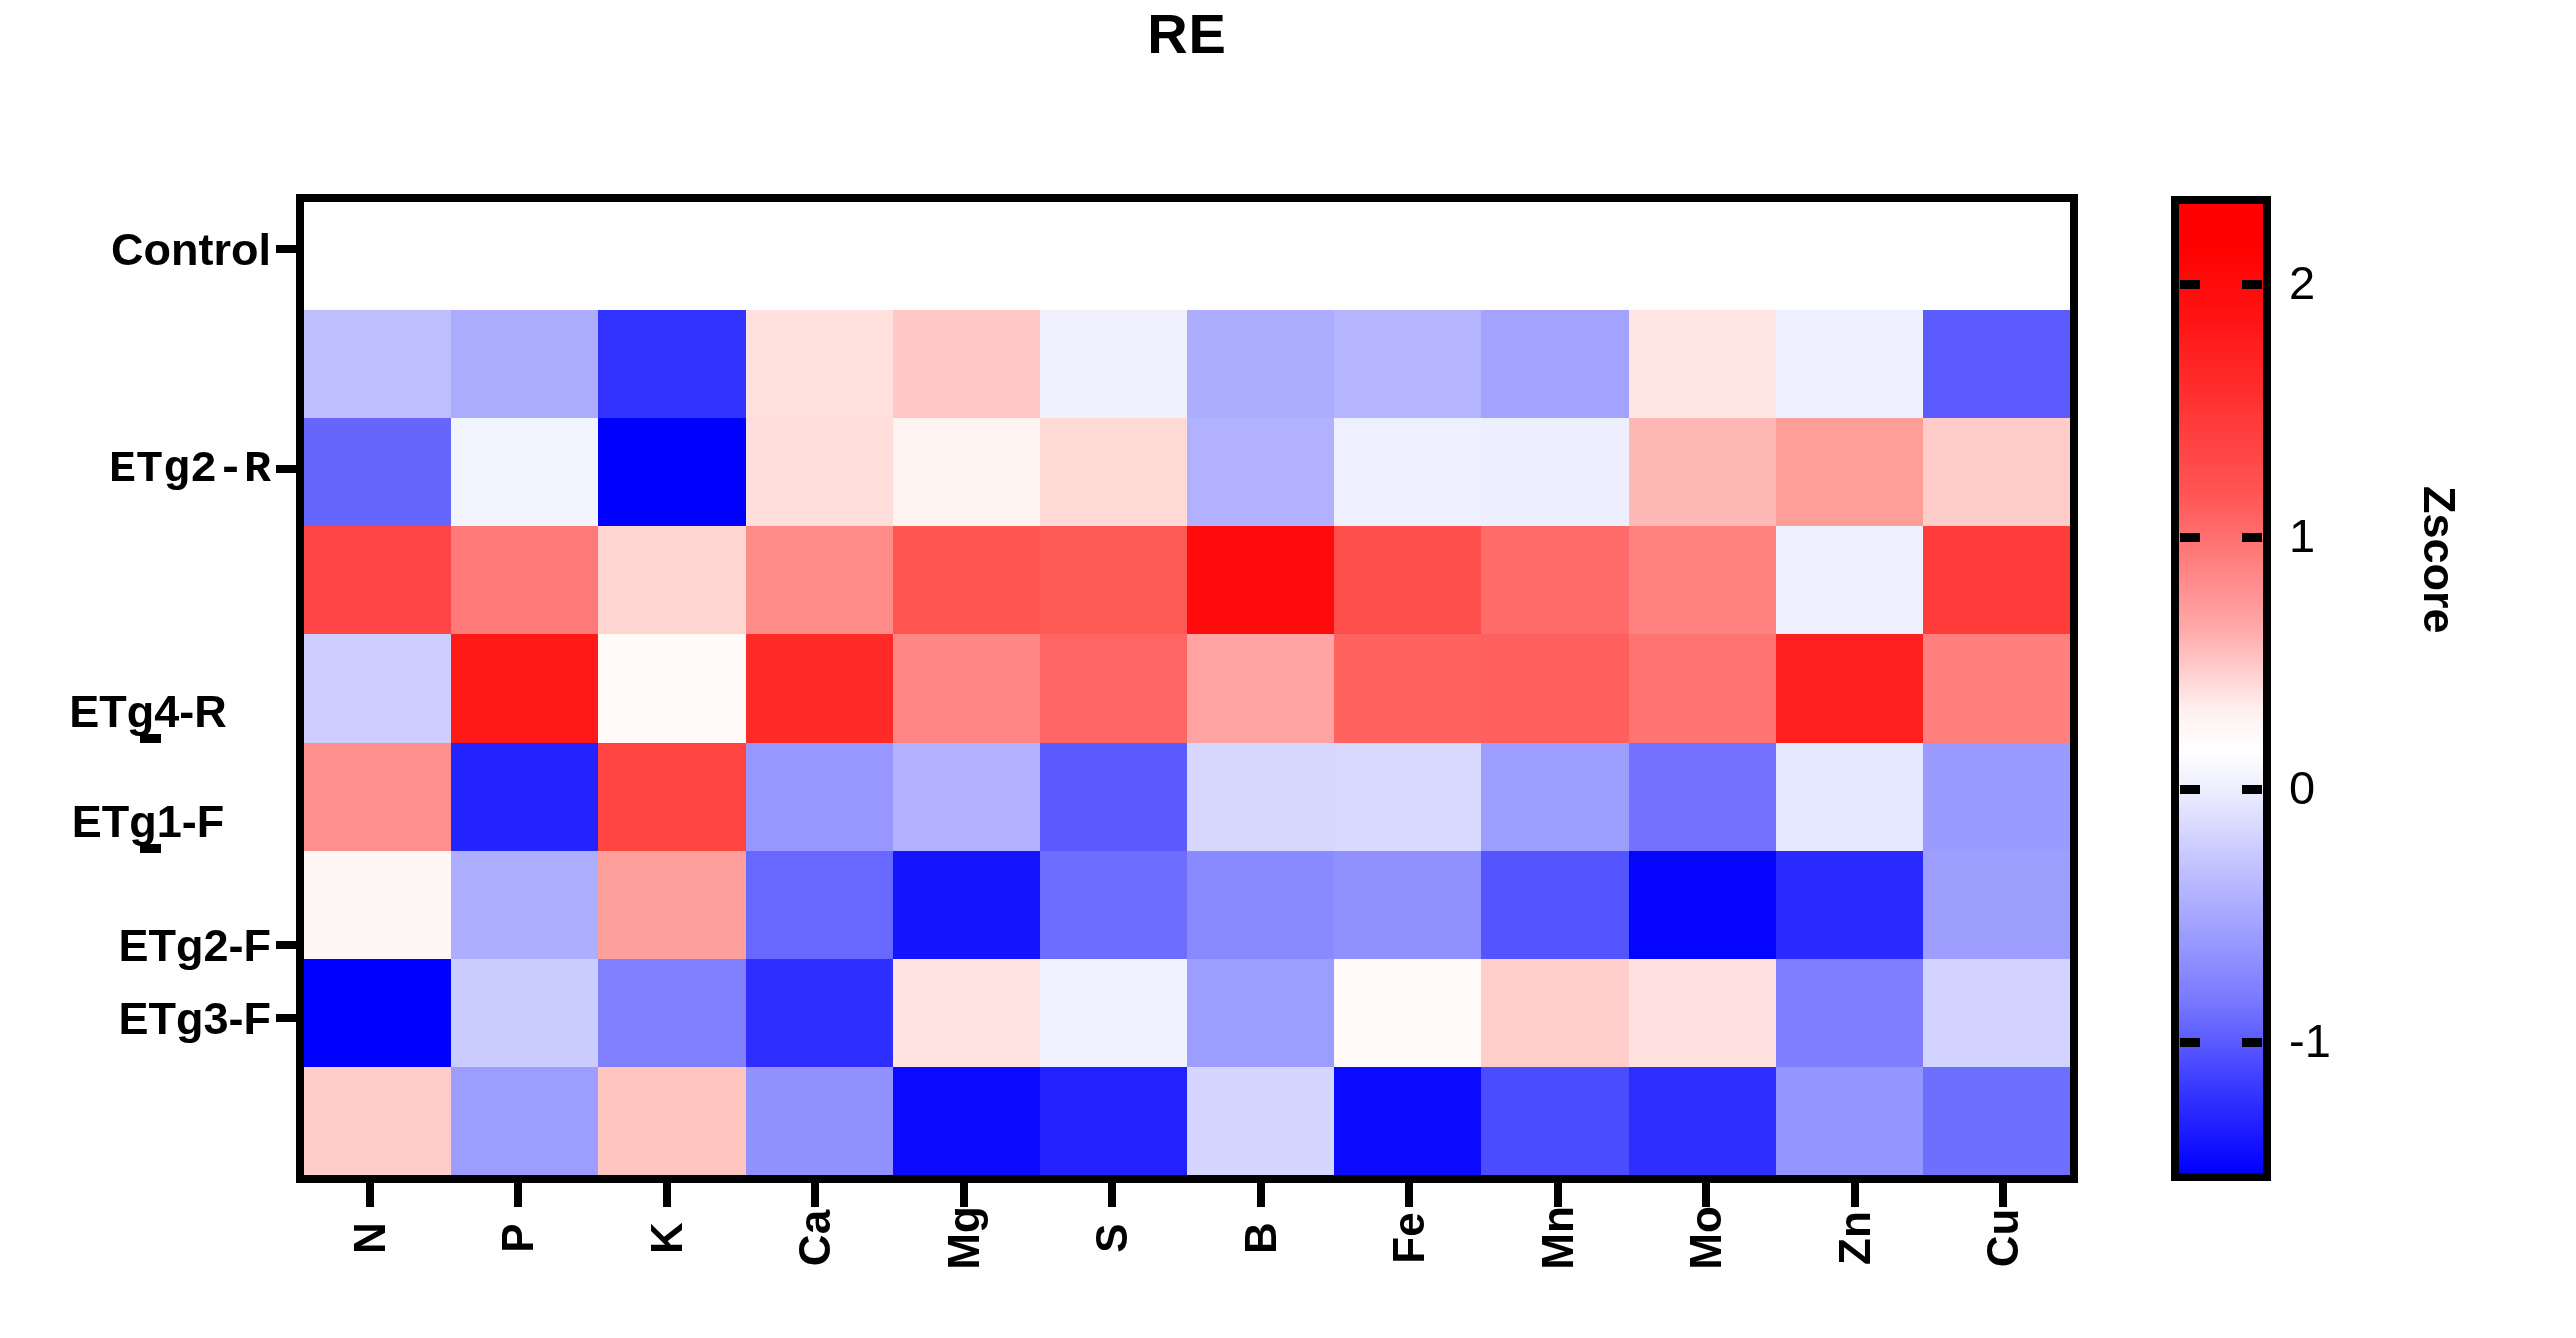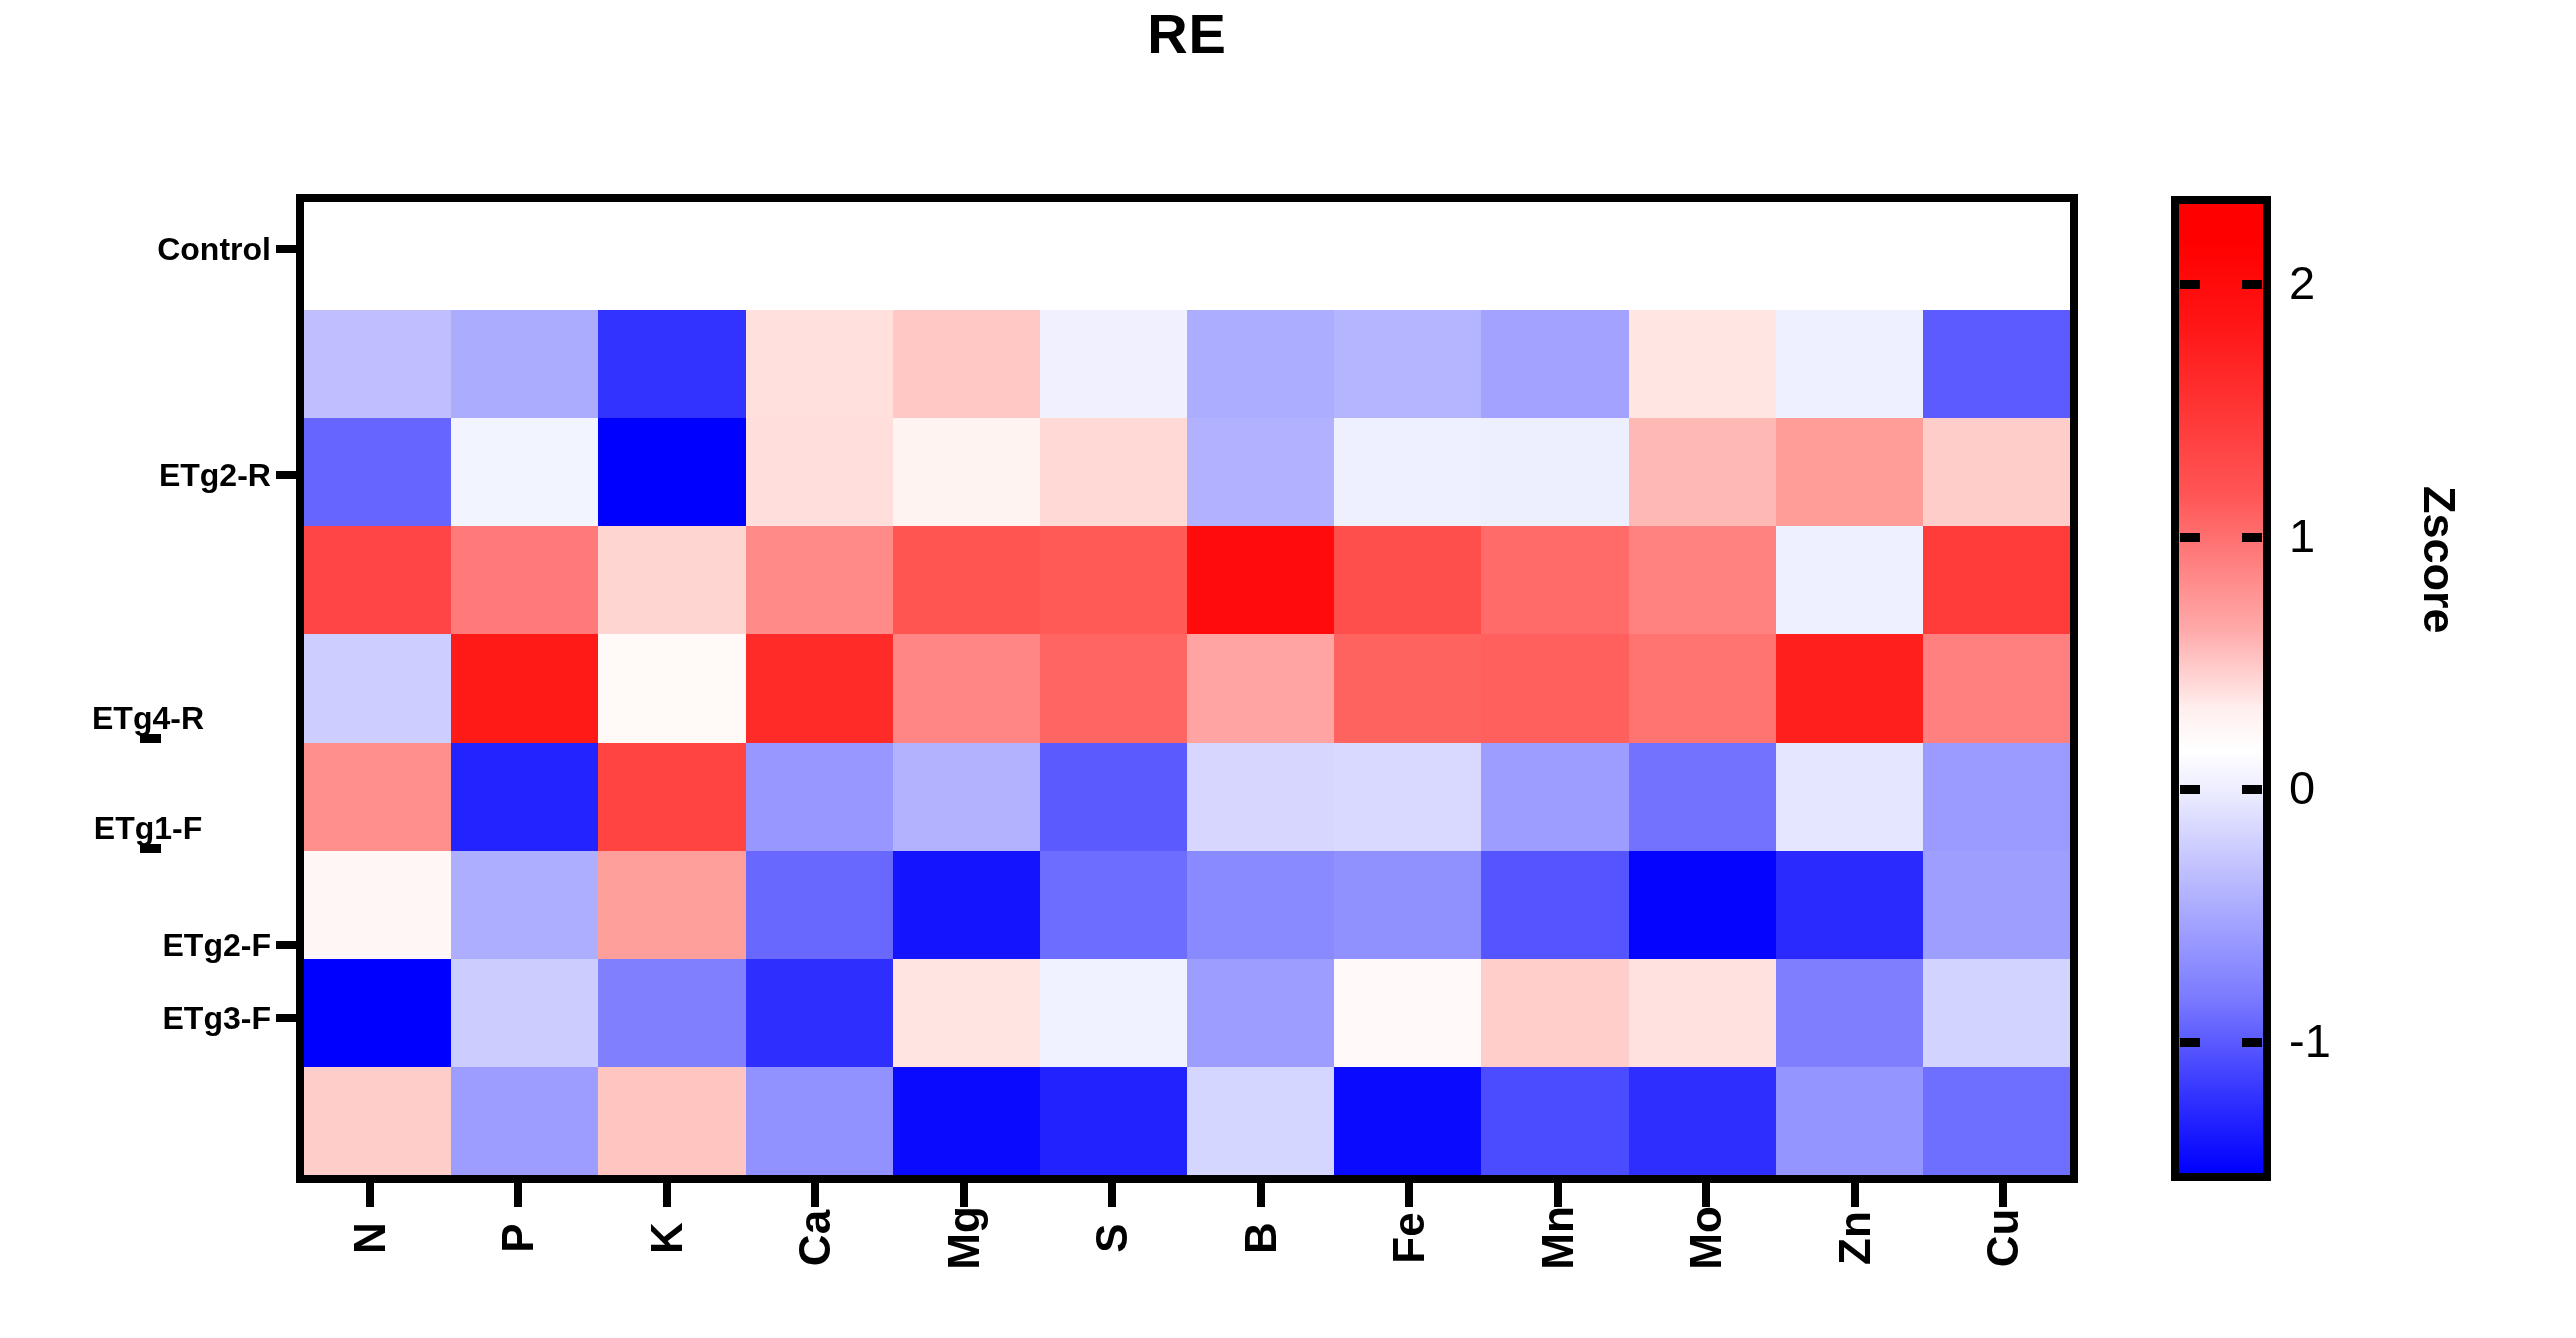--- a/index.html
+++ b/index.html
@@ -66,21 +66,21 @@
   .y-tick-row {
     position: absolute;
     left: 0;
     width: 296px;
     height: 110px;
     display: flex;
     align-items: center;
     justify-content: flex-end;
   }
   .y-tick-label {
-    font-size: 32px;
+    font-size: 45px;
     font-weight: bold;
     color: #000000;
     white-space: nowrap;
     line-height: 1;
   }
   .y-tick-mark {
     display: inline-block;
     width: 20.4px;
     height: 8.6px;
     background: #000000;
@@ -298,21 +298,21 @@
       <div class="hm-cell" style="background: rgb(149, 149, 255);"></div>
       <div class="hm-cell" style="background: rgb(111, 111, 255);"></div>
     </div>
 </div>
 
 <div id="y-axis-labels">
     <div class="y-tick-row" style="top: 0px;">
       <span class="y-tick-label">Control</span>
       <span class="y-tick-mark"></span>
     </div>
-    <div class="y-tick-row" style="top: 226px;">
+    <div class="y-tick-row" style="top: 220px; font-family: Liberation Mono, monospace;">
       <span class="y-tick-label">ETg2-R</span>
       <span class="y-tick-mark"></span>
     </div>
     <div class="y-tick-row" style="top: 439px; flex-direction: column;">
       <span class="y-tick-label">ETg4-R</span>
       <span class="y-tick-mark"></span>
     </div>
     <div class="y-tick-row" style="top: 549px; flex-direction: column;">
       <span class="y-tick-label">ETg1-F</span>
       <span class="y-tick-mark"></span>

